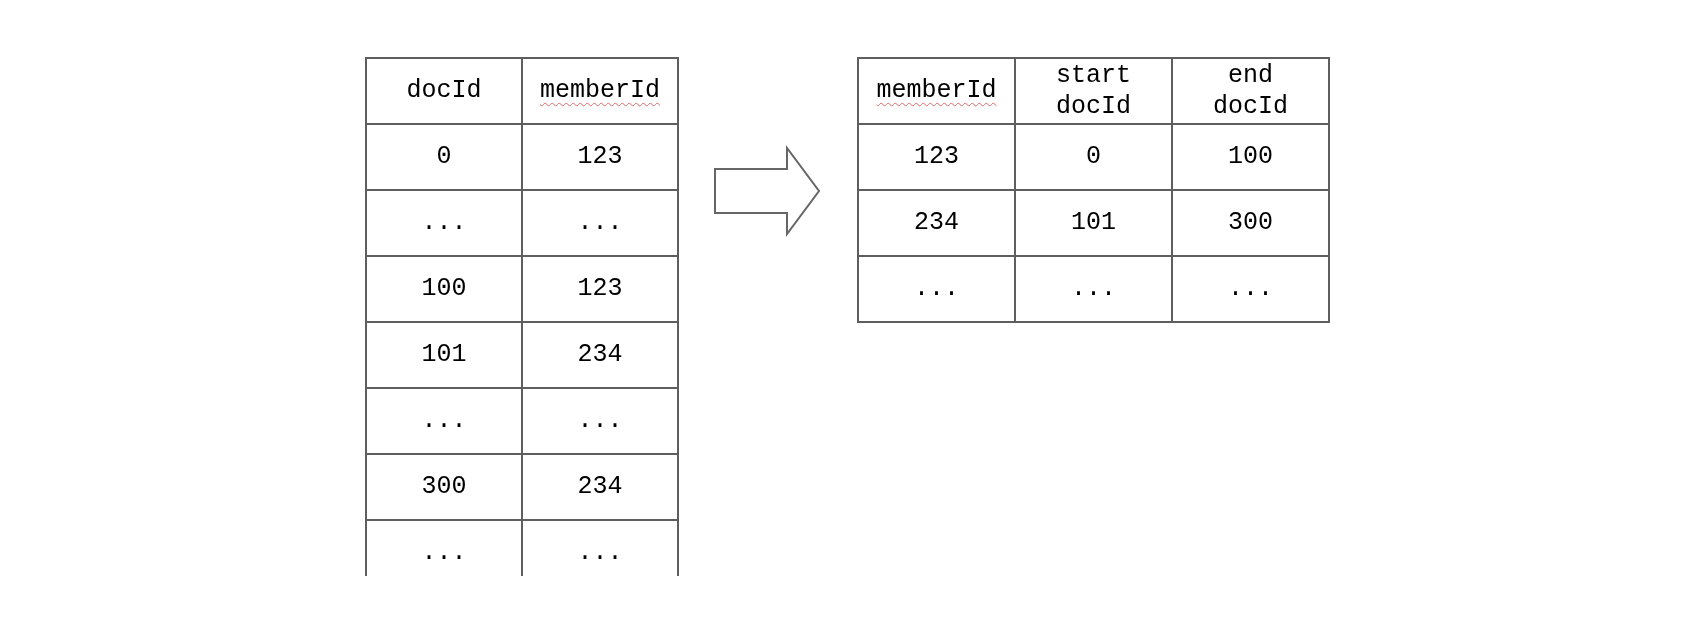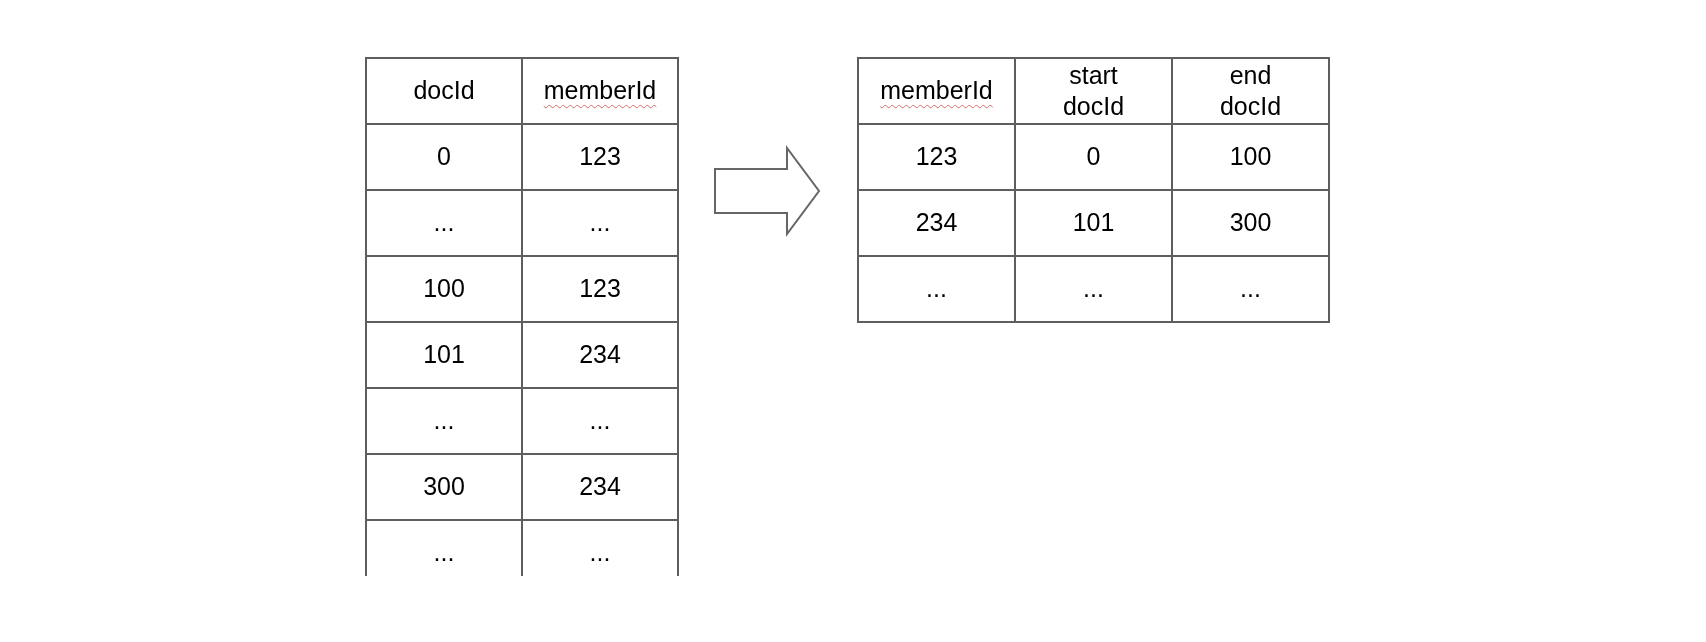--- a/index.html
+++ b/index.html
@@ -5,21 +5,21 @@
   html, body {
     margin: 0;
     padding: 0;
     background: #ffffff;
   }
   .canvas {
     position: relative;
     width: 1706px;
     height: 576px;
     background: var(--bg, #ffffff);
-    font-family: Liberation Sans, sans-serif;
+    font-family: Liberation Mono, monospace;
     color: var(--text, #000000);
     overflow: hidden;
     border-radius: 9px;
   }
   table.diagram-table {
     position: absolute;
     border-collapse: collapse;
     table-layout: fixed;
     background: #ffffff;
   }

